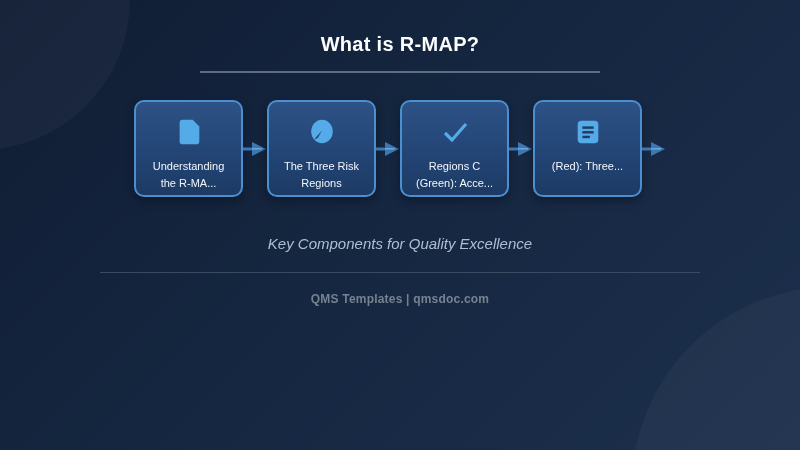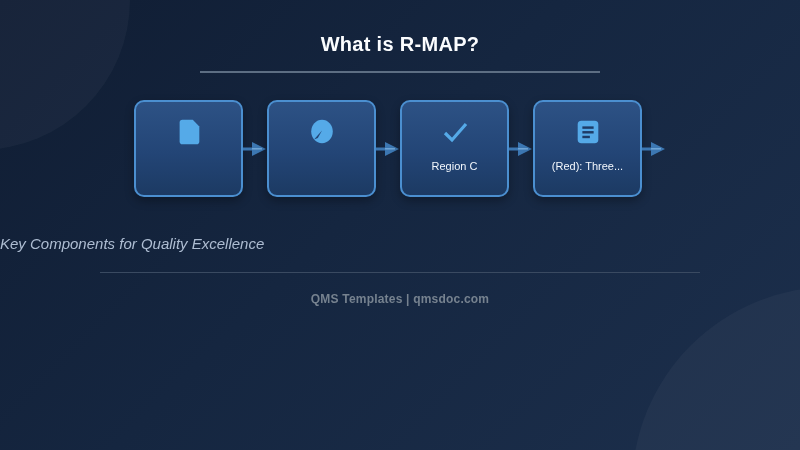--- a/index.html
+++ b/index.html
@@ -74,21 +74,21 @@
   .connector {
     width: 24px;
     display: flex;
     align-items: center;
     justify-content: center;
     flex: 0 0 24px;
   }
   .subtitle {
     position: absolute;
     top: 235px; left: 0; width: 100%;
-    text-align: left;
+    text-align: center;
     color: #aebdd2;
     font-size: 15px;
     font-style: italic;
   }
   .divider-2 {
     position: absolute;
     top: 272px; left: 100px;
     width: 600px; height: 1px;
     background: #3a4a61;
   }
@@ -113,55 +113,64 @@
   <div class="divider-1"></div>
 
   <div class="flow-row">
 
     <div class="flow-card">
       <span class="icon-wrap">
         <svg width="30" height="30" viewBox="0 0 32 32">
           <path d="M9 3 h11 l7 7 v16 a3 3 0 0 1 -3 3 h-15 a3 3 0 0 1 -3 -3 v-20 a3 3 0 0 1 3 -3 z" fill="#55aae8"></path>
         </svg>
       </span>
+      <div class="card-label">
+        <div>Understanding</div>
+        <div>the R-MA...</div>
+      </div>
     </div>
 
     <div class="connector">
       <svg width="24" height="18" viewBox="0 0 24 18">
         <rect x="0" y="7.5" width="10" height="3" fill="#3c77b2"></rect>
         <polygon points="9,2 9,16 23,9" fill="#3c77b2"></polygon>
         <rect x="9" y="8" width="10" height="1.6" fill="#6fa5d6"></rect>
       </svg>
     </div>
 
     <div class="flow-card">
       <span class="icon-wrap">
         <svg width="30" height="30" viewBox="0 0 32 32">
           <ellipse cx="16" cy="15.5" rx="11.5" ry="12.5" fill="#55aae8"></ellipse>
           <polygon points="7.5,24 16,14.5 11.5,22.5" fill="#234576"></polygon>
         </svg>
       </span>
+      <div class="card-label">
+        <div>The Three Risk</div>
+        <div>Regions</div>
+      </div>
     </div>
 
     <div class="connector">
       <svg width="24" height="18" viewBox="0 0 24 18">
         <rect x="0" y="7.5" width="10" height="3" fill="#3c77b2"></rect>
         <polygon points="9,2 9,16 23,9" fill="#3c77b2"></polygon>
         <rect x="9" y="8" width="10" height="1.6" fill="#6fa5d6"></rect>
       </svg>
     </div>
 
     <div class="flow-card">
       <span class="icon-wrap">
         <svg width="32" height="30" viewBox="0 0 32 30">
           <polyline points="6,16 13,23 27,7" fill="none" stroke="#55aae8" stroke-width="3.2"></polyline>
         </svg>
       </span>
       <div class="card-label">
-        <div>Region C</div>
+        <div>Regions C</div>
+        <div>(Green): Acce...</div>
       </div>
     </div>
 
     <div class="connector">
       <svg width="24" height="18" viewBox="0 0 24 18">
         <rect x="0" y="7.5" width="10" height="3" fill="#3c77b2"></rect>
         <polygon points="9,2 9,16 23,9" fill="#3c77b2"></polygon>
         <rect x="9" y="8" width="10" height="1.6" fill="#6fa5d6"></rect>
       </svg>
     </div>

